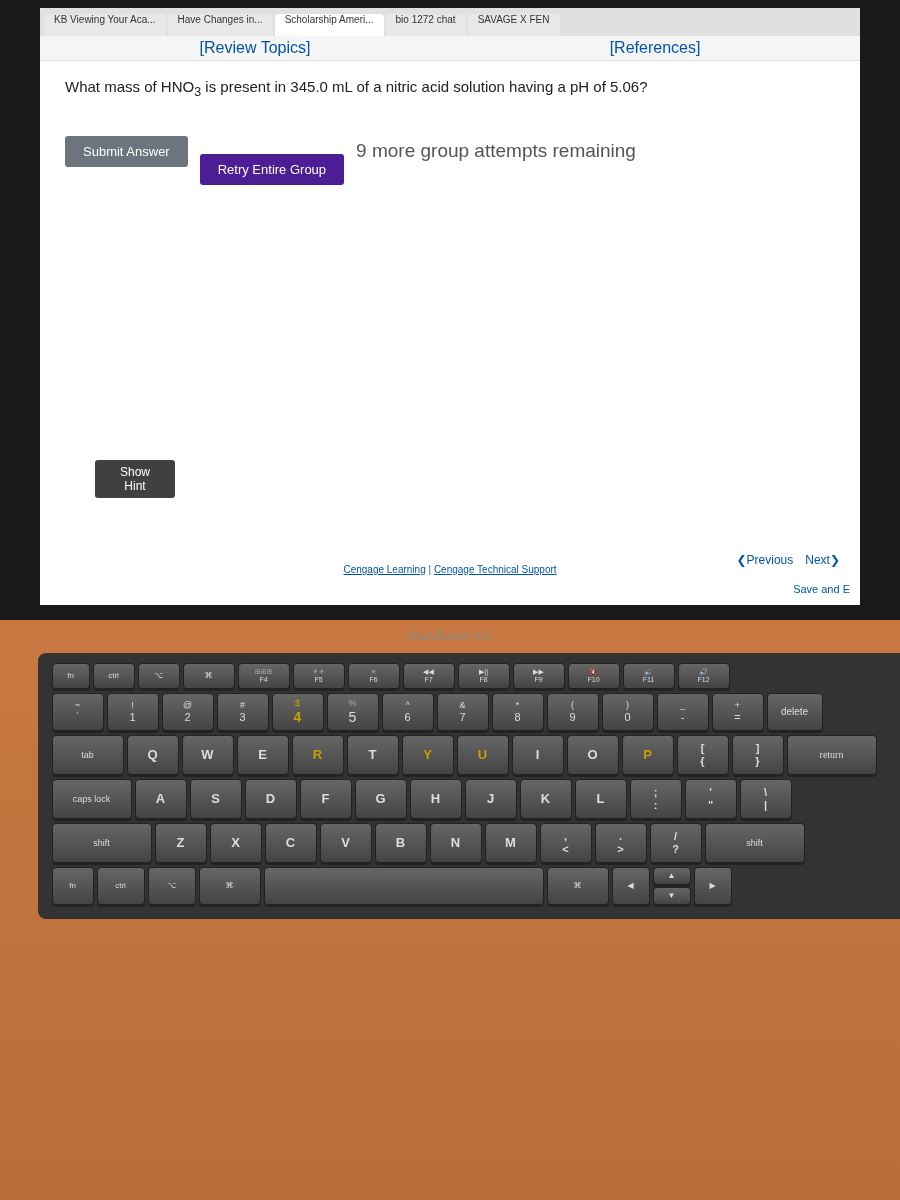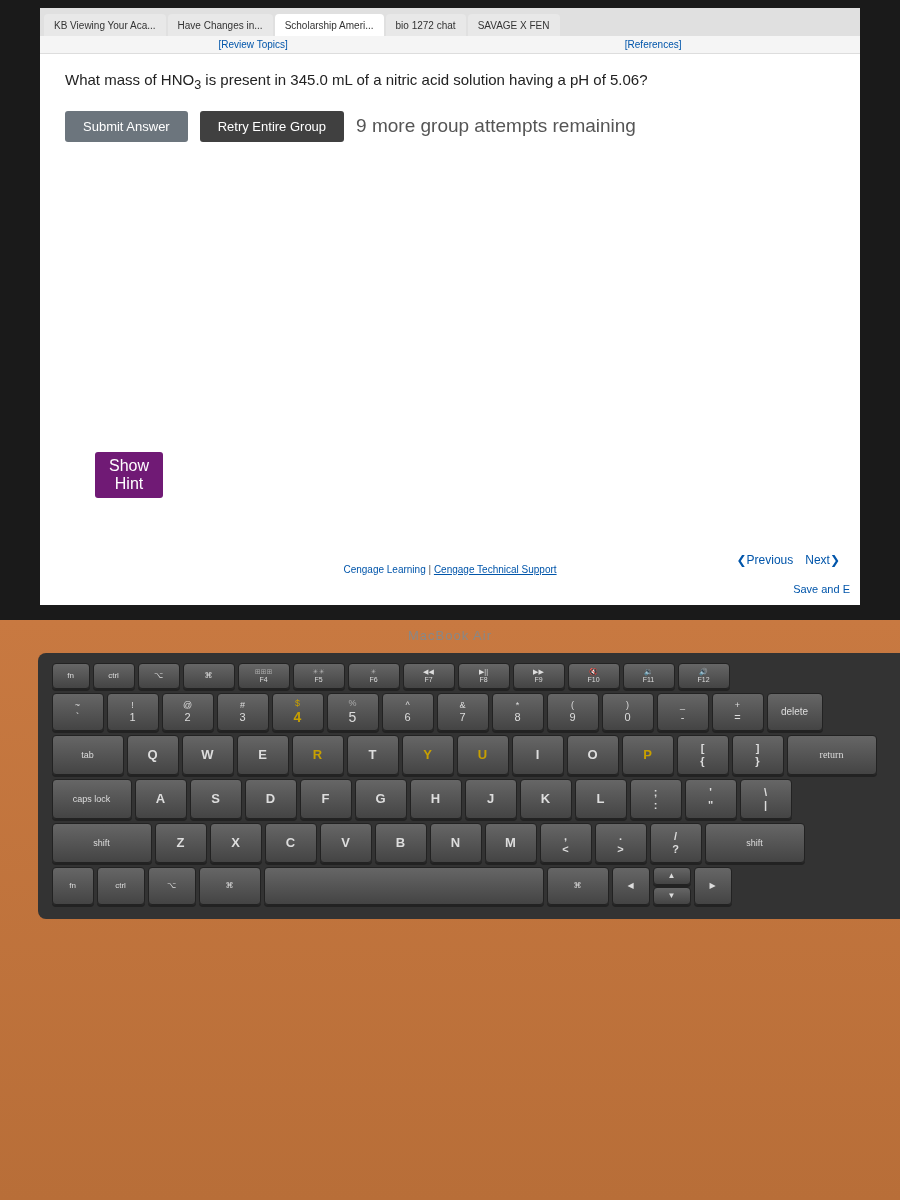--- a/index.html
+++ b/index.html
@@ -18,21 +18,21 @@
       overflow: hidden;
       text-overflow: ellipsis;
     }
 
     .tab-item {
       height: 22px;
       padding: 0 10px;
       background: #e8e8e8;
       border-radius: 4px 4px 0 0;
       display: flex;
-      align-items: center;
+      align-items: flex-start;
       font-size: 10px;
       color: #333;
       white-space: nowrap;
       overflow: hidden;
       max-width: 160px;
       text-overflow: ellipsis;
       cursor: pointer;
     }
 
     .tab-item.active {
@@ -85,40 +85,41 @@
       background: #6c757d;
       color: #fff;
       border: none;
       padding: 8px 18px;
       font-size: 13px;
       cursor: pointer;
       border-radius: 3px;
     }
 
     .btn-retry {
-      background: #404040;
+      background: #4c1d95;
       color: #fff;
       border: none;
       padding: 8px 18px;
       font-size: 13px;
       cursor: pointer;
       border-radius: 3px;
+      margin-top: 36px;
     }
 
     .attempts-text {
       font-size: 19px;
       color: #555;
     }
 
     .show-hint-btn {
-      background: #701a75;
+      background: #404040;
       color: #fff;
       border: none;
-      padding: 5px 14px;
-      font-size: 16px;
+      padding: 5px 25px;
+      font-size: 12px;
       cursor: pointer;
       border-radius: 3px;
       position: absolute;
       bottom: 65px;
       left: 30px;
     }
 
     
     .keyboard-section {
       position: absolute;
@@ -235,21 +236,21 @@
       border-bottom: 1px solid #ddd;
       padding: 3px 10px;
       display: flex;
       align-items: center;
       justify-content: space-around;
       font-size: 10px;
     }
 
     .nav-bracket {
       color: #0055aa;
-      font-size: 10px;
+      font-size: 16px;
       text-align: right;
     }
 
     .main-content {
       padding: 15px 25px;
     }
 
     .prev-next-float {
       position: absolute;
       bottom: 38px;
@@ -339,21 +340,21 @@
       </button>
       <button class="chevron-btn">
         <span>Next</span>
         <span>❯</span>
       </button>
     </div>
 
     <button class="save-exit-float">Save and E</button>
 
     <div style="position:absolute; bottom: 30px; left: 0; width: 100%; text-align: center; font-size: 10px; color: #555;">
-      <span style="color:#0055aa; cursor:pointer;margin-top:31px;">Cengage Learning</span>
+      <span style="color:#0055aa; text-decoration:underline; cursor:pointer;margin-top:31px;">Cengage Learning</span>
       <span> | </span>
       <span style="color:#0055aa; text-decoration:underline; cursor:pointer;">Cengage Technical Support</span>
     </div>
 
   </div>
 </div>
 
 <div class="keyboard-section">
   <div class="macbook-label">MacBook Air</div>
 

